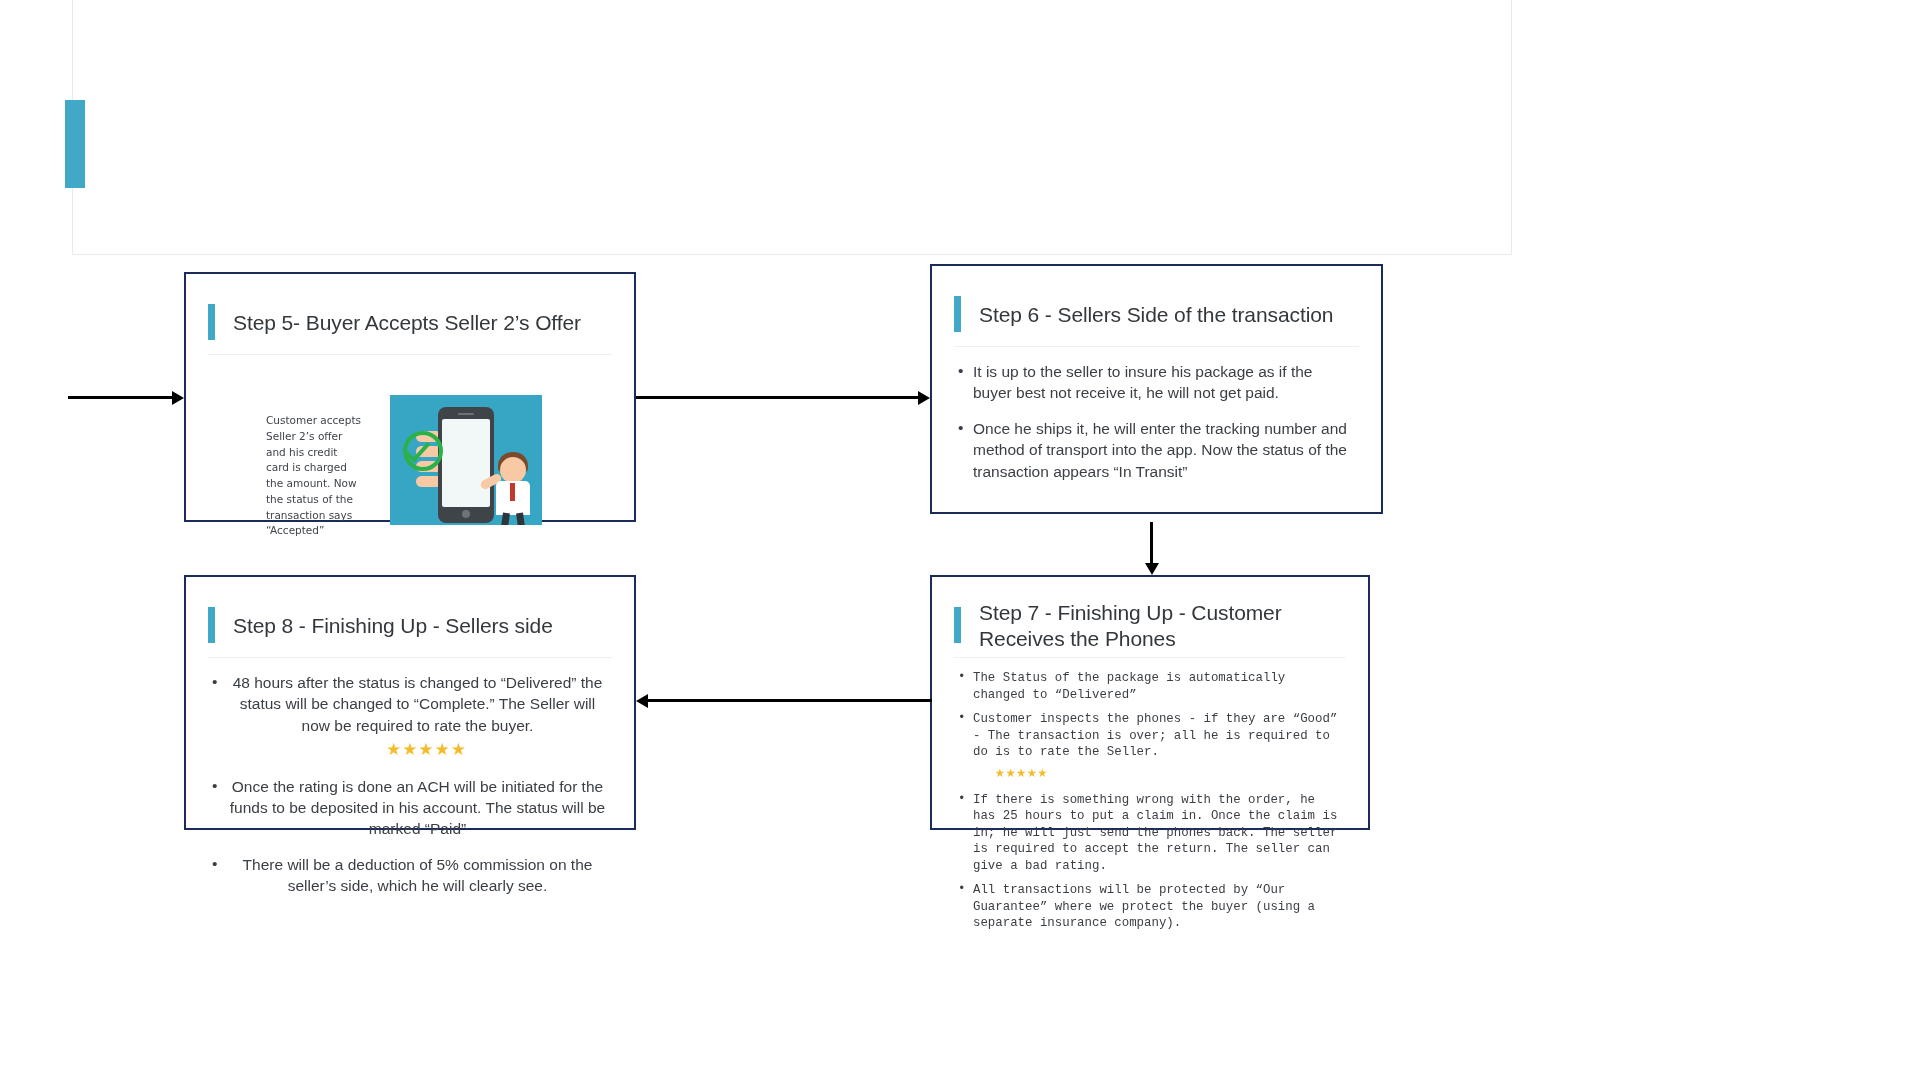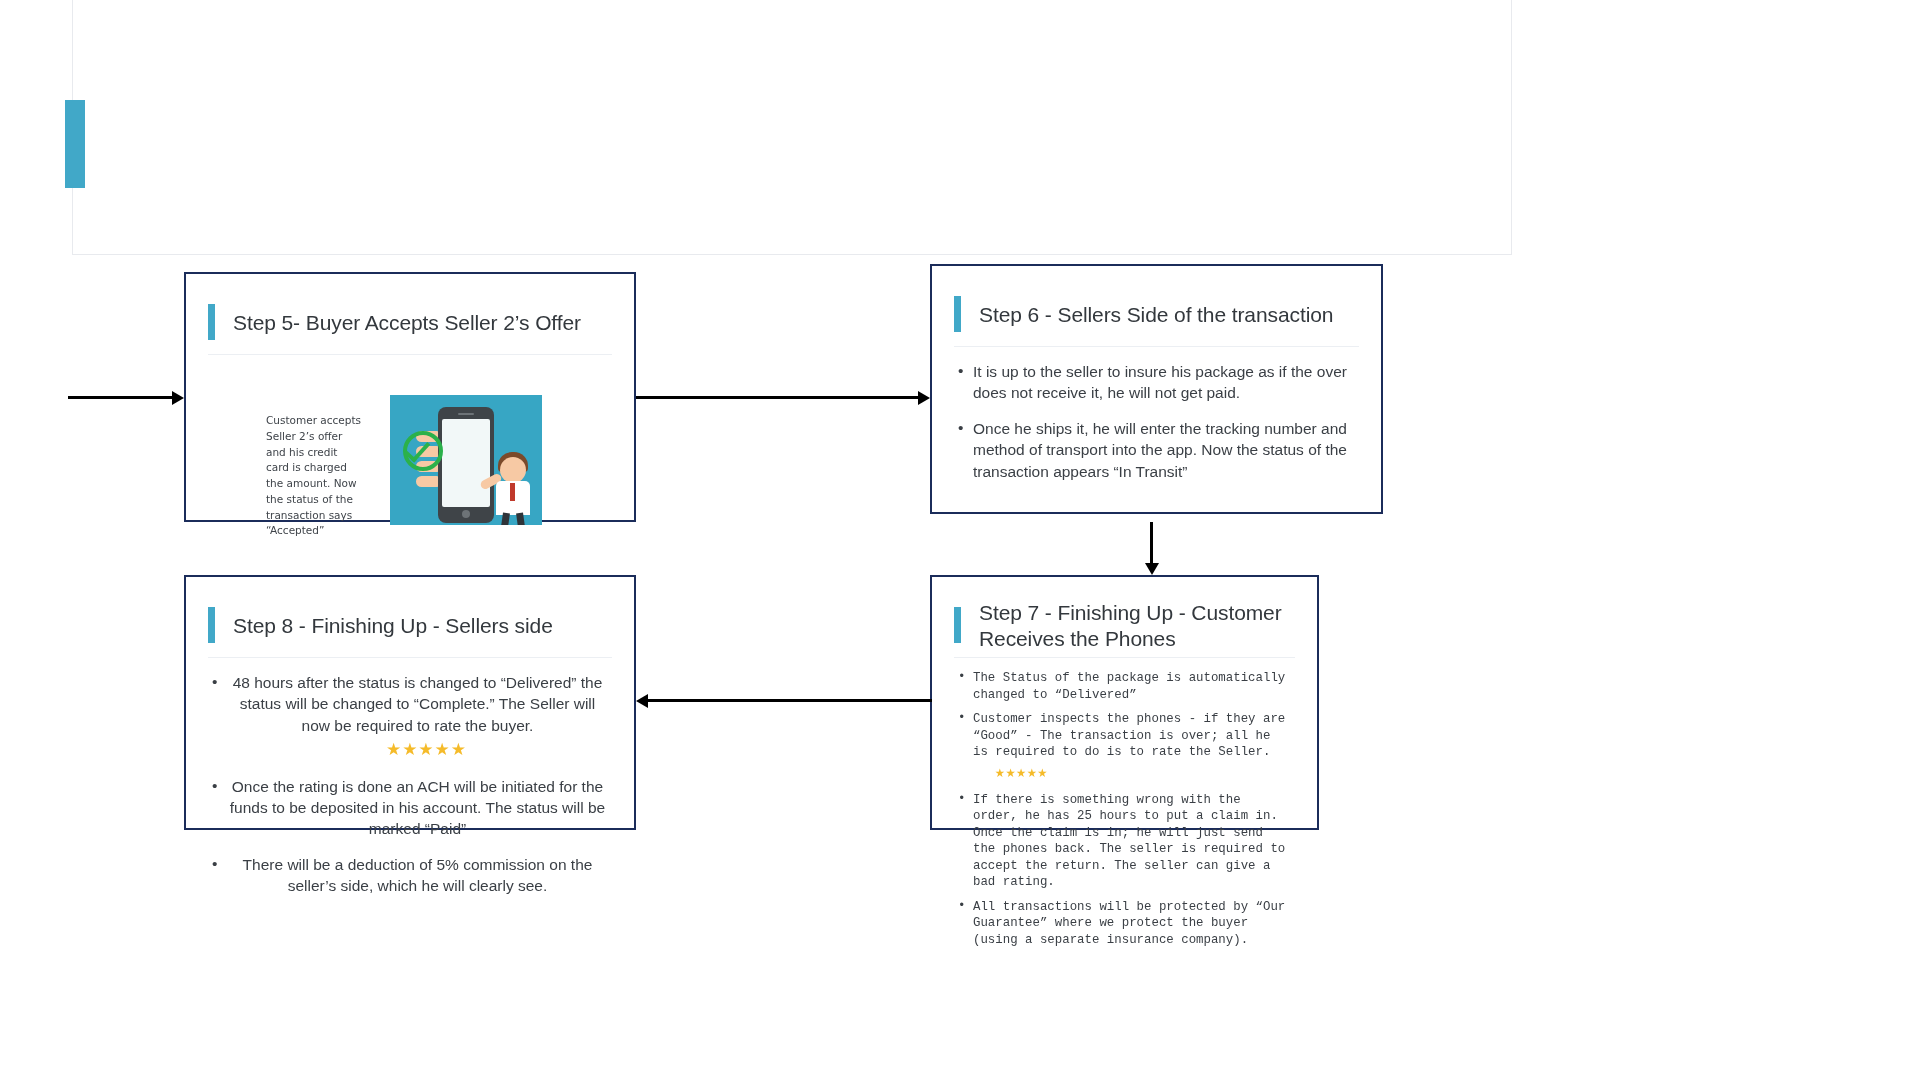--- a/index.html
+++ b/index.html
@@ -235,21 +235,21 @@
     </div>
   </div>
 
   <div class="slide" style="left:930px;top:264px;width:453px;height:250px;">
     <div class="slide-head">
       <div class="accent-bar"></div>
       <div class="slide-title">Step 6 - Sellers Side of the transaction</div>
     </div>
     <div class="slide-body">
       <ul class="bullets big">
-        <li>It is up to the seller to insure his package as if the over does not receive it, he will not get paid.</li>
+        <li>It is up to the seller to insure his package as if the buyer best not receive it, he will not get paid.</li>
         <li>Once he ships it, he will enter the tracking number and method of transport into the app.  Now the status of the transaction appears “In Transit”</li>
       </ul>
     </div>
   </div>
 
   <div class="slide" style="left:184px;top:575px;width:452px;height:255px;text-align:center;">
     <div class="slide-head">
       <div class="accent-bar"></div>
       <div class="slide-title">Step 8 - Finishing Up  - Sellers side</div>
     </div>
@@ -258,21 +258,21 @@
         <li>
           <span>48 hours after the status is changed to “Delivered”  the status will be changed to “Complete.” The Seller will now be required to rate the buyer.</span>
           <span class="stars lg">★★★★★</span>
         </li>
         <li>Once the rating is done an ACH will be initiated for the funds to be deposited in his account. The status will be marked “Paid”</li>
         <li>There will be a deduction of 5% commission on the seller’s side, which he will clearly see.</li>
       </ul>
     </div>
   </div>
 
-  <div class="slide" style="left:930px;top:575px;width:389px;height:255px;">
+  <div class="slide" style="left:930px;top:575px;width:440px;height:255px;">
     <div class="slide-head">
       <div class="accent-bar"></div>
       <div class="slide-title">Step 7 - Finishing Up - Customer Receives the Phones</div>
     </div>
     <div class="slide-body" style="padding-top:12px;font-family:Liberation Mono, monospace;">
       <ul class="bullets small">
         <li>The Status of the package is automatically changed to “Delivered”</li>
         <li>
           <span>Customer inspects the phones - if they are “Good” - The transaction is over; all he is required to do is to rate the Seller.</span>
           <span class="stars sm">★★★★★</span>

